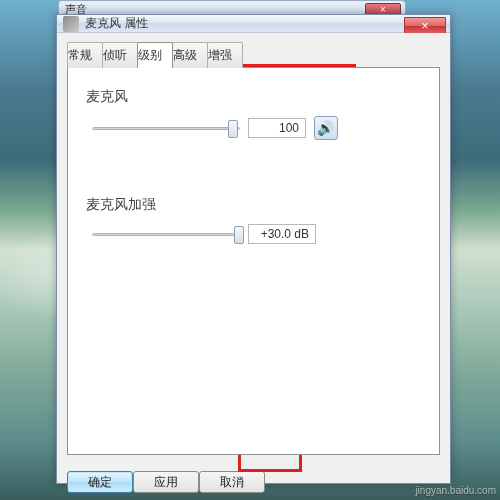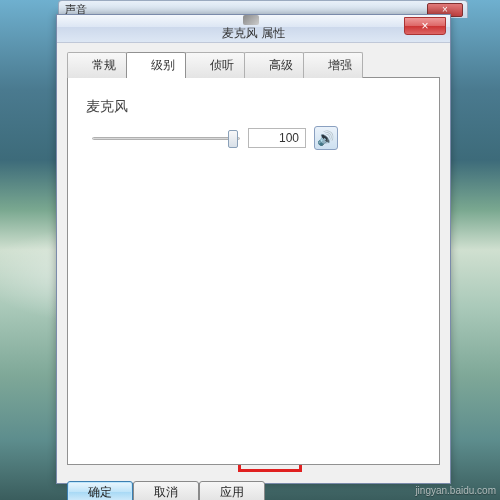--- a/index.html
+++ b/index.html
@@ -12,21 +12,21 @@
     overflow: hidden;
   }
   .bg-wave {
     position: absolute; inset: 0;
     background:
       radial-gradient(ellipse 200px 80px at 20% 55%, rgba(255,255,255,0.5) 0%, transparent 60%),
       radial-gradient(ellipse 180px 60px at 70% 58%, rgba(255,255,255,0.4) 0%, transparent 60%),
       radial-gradient(ellipse 220px 70px at 40% 62%, rgba(200,220,200,0.6) 0%, transparent 70%);
   }
   .titlebar-behind {
-    position: absolute; top: 0; left: 58px; width: 410px; height: 18px;
+    position: absolute; top: 0; left: 58px; width: 348px; height: 18px;
     background: linear-gradient(180deg, #e8f0f8 0%, #c8d8e8 100%);
     border: 1px solid #9aaabf; border-bottom: none;
     border-radius: 4px 4px 0 0;
     display: flex; align-items: center; padding: 0 6px;
     color: #333; font-size: 11px;
   }
   .titlebar-behind .close {
     position: absolute; right: 4px; top: 2px;
     width: 36px; height: 14px;
     background: linear-gradient(180deg,#e07a7a,#c04040);
@@ -40,21 +40,20 @@
     border: 1px solid #7a8aaa;
     box-shadow: 0 0 8px rgba(0,0,0,0.3);
     display: flex; flex-direction: column;
   }
   .titlebar {
     height: 28px;
     background: linear-gradient(180deg, #f4f8fc 0%, #dce6f4 45%, #cdd9ec 46%, #dde7f4 100%);
     border-bottom: 1px solid #c0c8d8;
     display: flex; align-items: center; padding: 0 6px;
     position: relative;
-    flex-direction: column;
   }
   .titlebar .ticon {
     width: 16px; height: 16px; margin-right: 6px;
     background: linear-gradient(135deg,#888,#ccc);
     border-radius: 2px;
   }
   .titlebar .title { color: #333; }
   .winbtn {
     position: absolute; right: 4px; top: 2px;
     width: 42px; height: 18px;
@@ -65,21 +64,21 @@
   }
   .client {
     flex: 1; padding: 8px 10px 8px 10px;
     background: #f0f0f0;
     position: relative;
   }
   .tabs {
     display: flex; gap: 0; position: relative; z-index: 2;
   }
   .tab {
-    padding: 4px 10px 3px 24px;
+    padding: 4px 10px 3px 0;
     border: 1px solid #b0b0b0;
     background: linear-gradient(180deg,#f8f8f8,#e4e4e4);
     color: #333;
     border-bottom: none;
     margin-right: -1px;
     border-radius: 2px 2px 0 0;
     position: relative; top: 1px;
     cursor: default;
   }
   .tab.active {
@@ -168,47 +167,57 @@
 <div class="dialog">
   <div class="titlebar">
     <div class="ticon"></div>
     <span class="title">麦克风 属性</span>
     <div class="winbtn">×</div>
   </div>
 
   <div class="client">
     <div class="tabs">
       <div class="tab">常规</div>
+      <div class="tab">侦听</div>
       <div class="tab active">级别</div>
-      <div class="tab">侦听</div>
       <div class="tab">高级</div>
       <div class="tab">增强</div>
     </div>
 
     <div class="tabpage">
       <div class="group" style="top:20px;">
         <span class="group-label">麦克风</span>
         <div class="slider-row">
           <div class="slider-track">
             <div class="track"></div>
             <div class="thumb" style="left:92%;"></div>
           </div>
           <div class="valbox">100</div>
           <div class="iconbtn">
             <span>🔊</span>
           </div>
         </div>
       </div>
 
+      <div class="group" style="top:128px;">
+        <span class="group-label">麦克风加强</span>
+        <div class="slider-row">
+          <div class="slider-track">
+            <div class="track"></div>
+            <div class="thumb" style="left:96%;"></div>
+          </div>
+          <div class="valbox" style="width:68px;">+30.0 dB</div>
+        </div>
+      </div>
     </div>
   </div>
 
   <div class="btnbar">
     <div class="btn default">确定</div>
+    <div class="btn">应用</div>
     <div class="btn">取消</div>
-    <div class="btn">应用</div>
   </div>
 </div>
 
 <div class="redbox1"></div>
 <div class="redbox2"></div>
 
 <div class="watermark">jingyan.baidu.com</div>
 
 </body></html>

